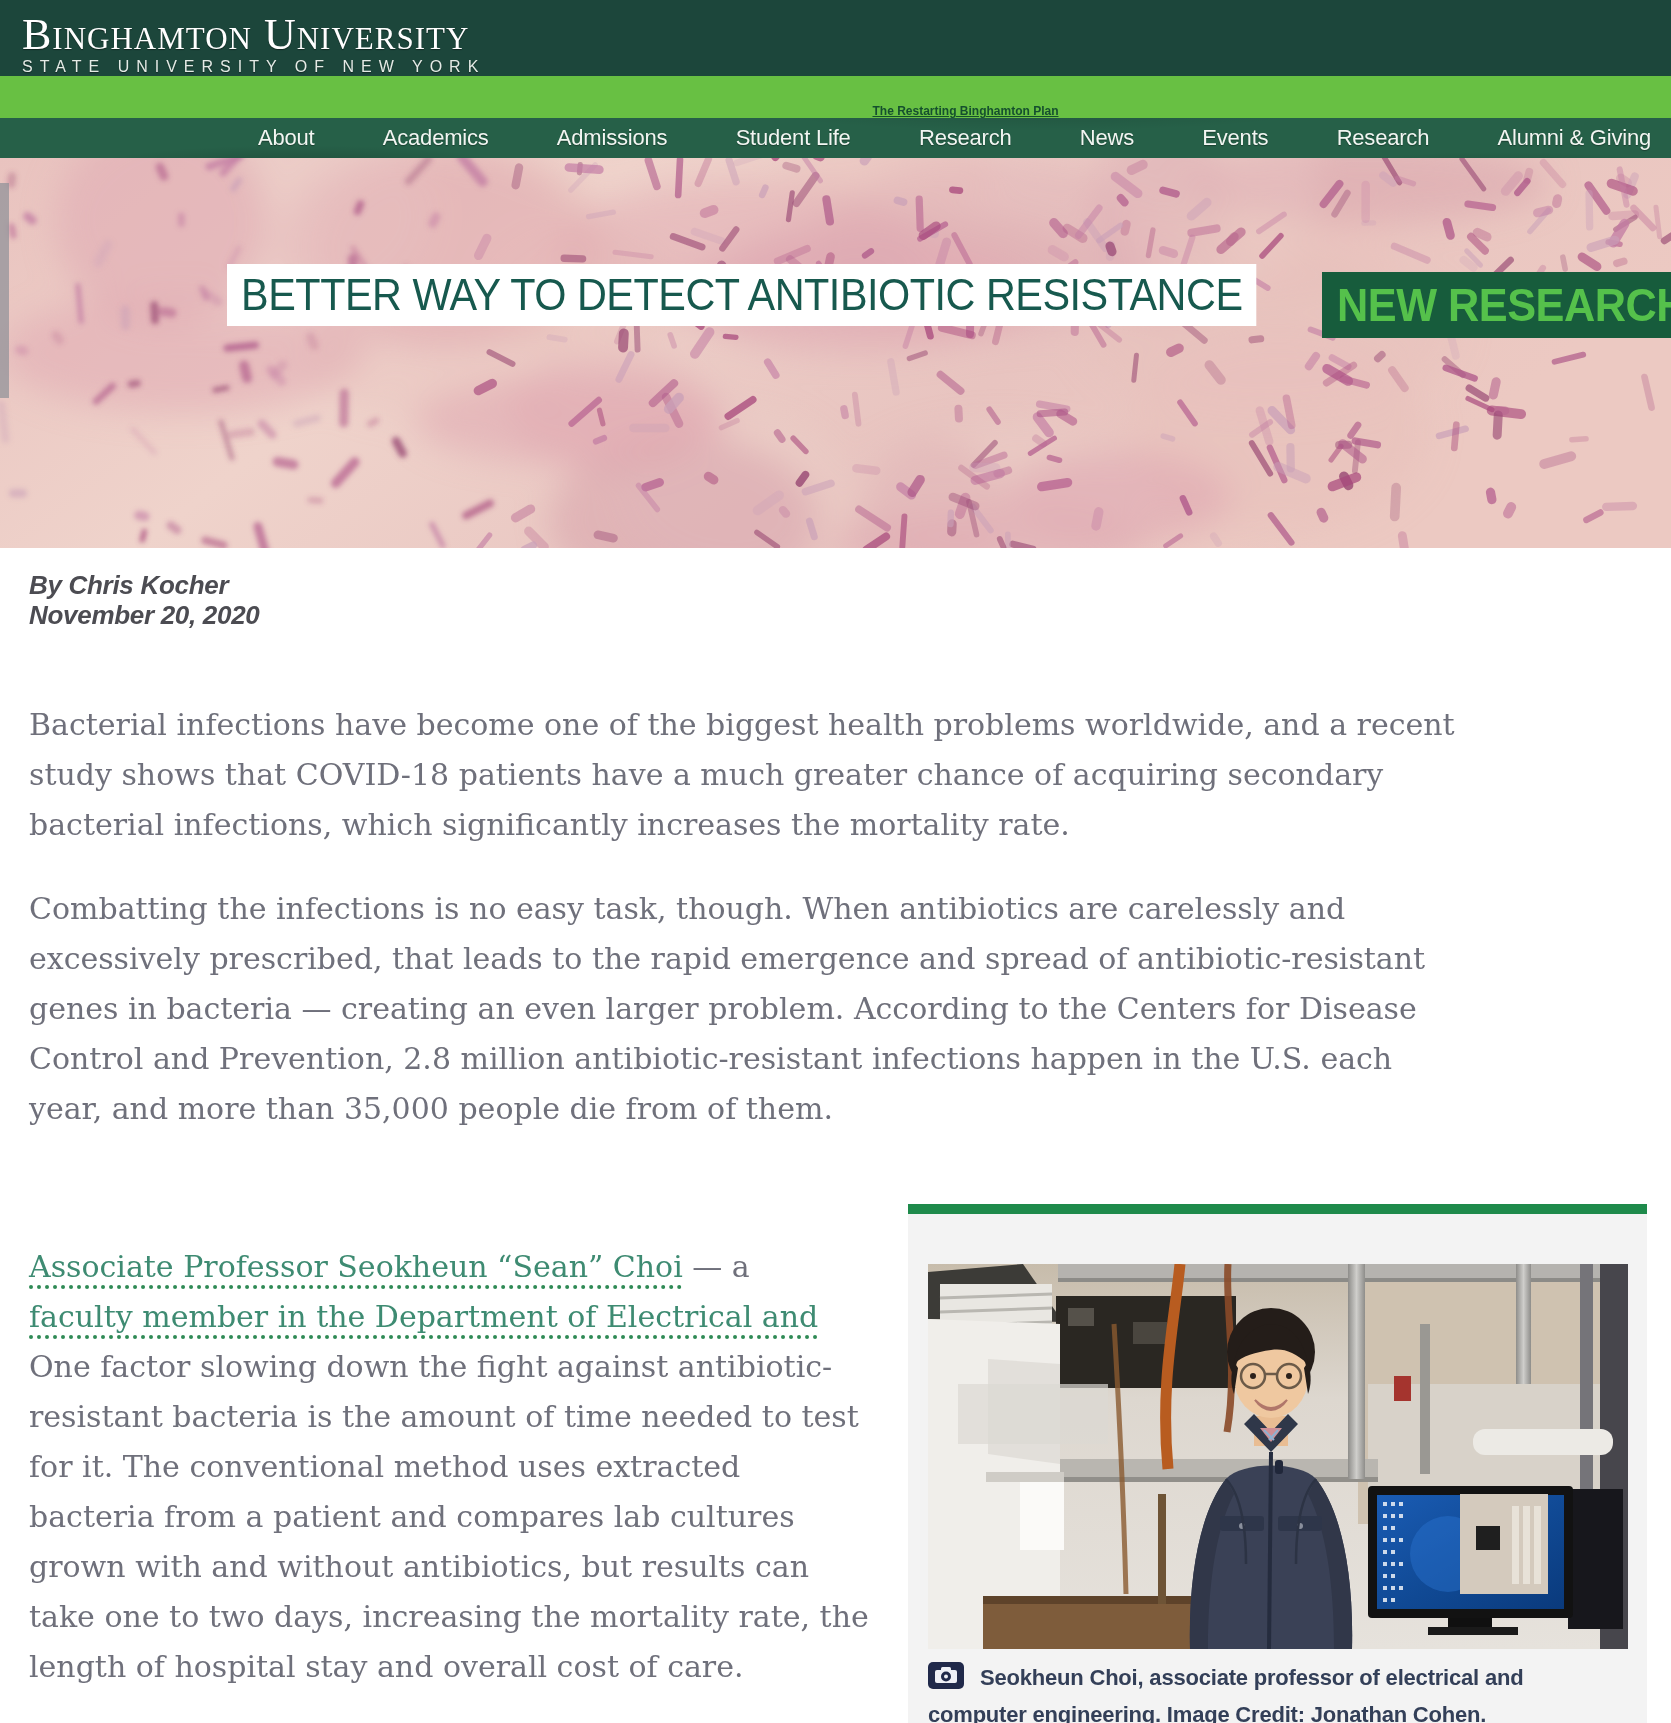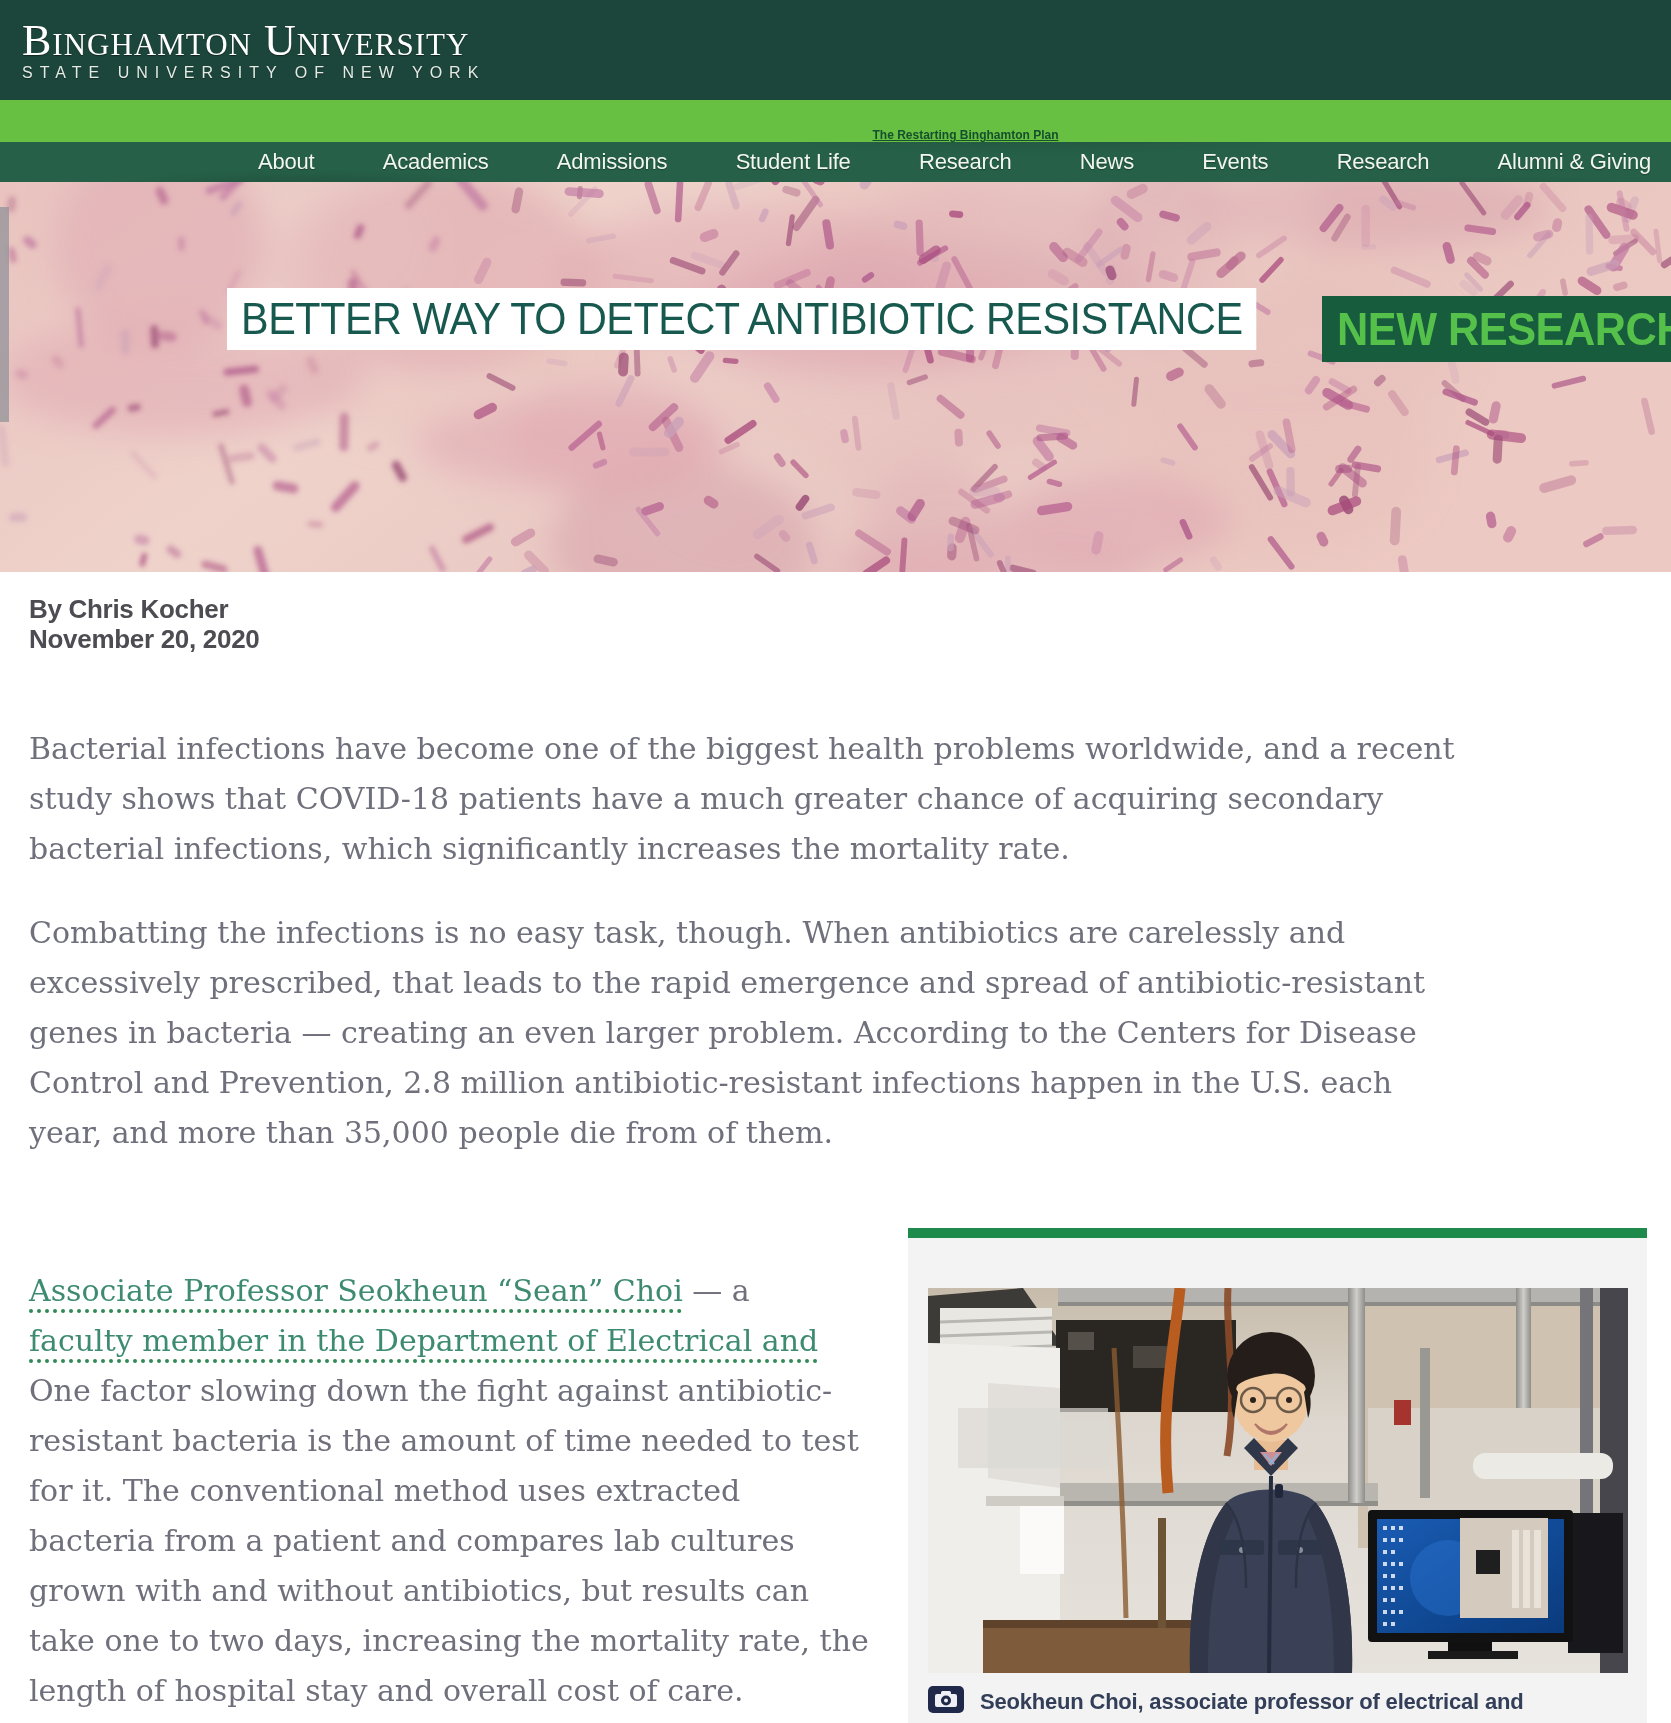--- a/index.html
+++ b/index.html
@@ -5,21 +5,21 @@
 <style>
   * { margin:0; padding:0; box-sizing:border-box; }
   html,body { width:1671px; }
   body {
     width:1671px; height:1723px; overflow:hidden; background:#ffffff;
     font-family:"Liberation Sans", sans-serif; position:relative;
   }
 
   
   .site-header {
-    height:100px; background:#1c463b; display:flex; align-items:center;
+    height:76px; background:#1c463b; display:flex; align-items:flex-end;
     padding-left:22px;
   }
   .logo { cursor:pointer; }
   .logo-line1 {
     font-family:"Liberation Serif", serif; font-variant:small-caps;
     font-size:44px; line-height:44px; color:#ffffff; letter-spacing:1px;
     text-shadow:0 1px 1px rgba(0,0,0,.45);
   }
   .logo-line2 {
     font-size:16px; color:#e4ebe6; letter-spacing:7px; margin-top:1px;
@@ -69,21 +69,21 @@
     letter-spacing:-.5px; transform:scaleX(.94); transform-origin:left;
     white-space:nowrap; cursor:pointer;
   }
   .read-more-btn {
     display:inline-block; background:#67c145; color:#14532d; border:none;
     font-size:28px; line-height:46px; height:60px; padding:0 25px; margin-top:8px;
     font-family:"Liberation Sans", sans-serif; cursor:pointer; letter-spacing:.5px;
   }
 
   
-  .byline-block { margin:22px 0 0 29px; }
+  .byline-block { margin:22px 0 0 29px;font-style:italic; }
   .byline, .date {
     font-size:26px; line-height:30px; font-weight:bold; color:#4c4c52;
     letter-spacing:-.3px;
   }
   .date { }
 
   .article { margin-left:29px; margin-right:28px; }
   .para {
     font-family:"DejaVu Serif", serif; font-size:30px; line-height:50px;
     color:#6f707b; max-width:1428px;

